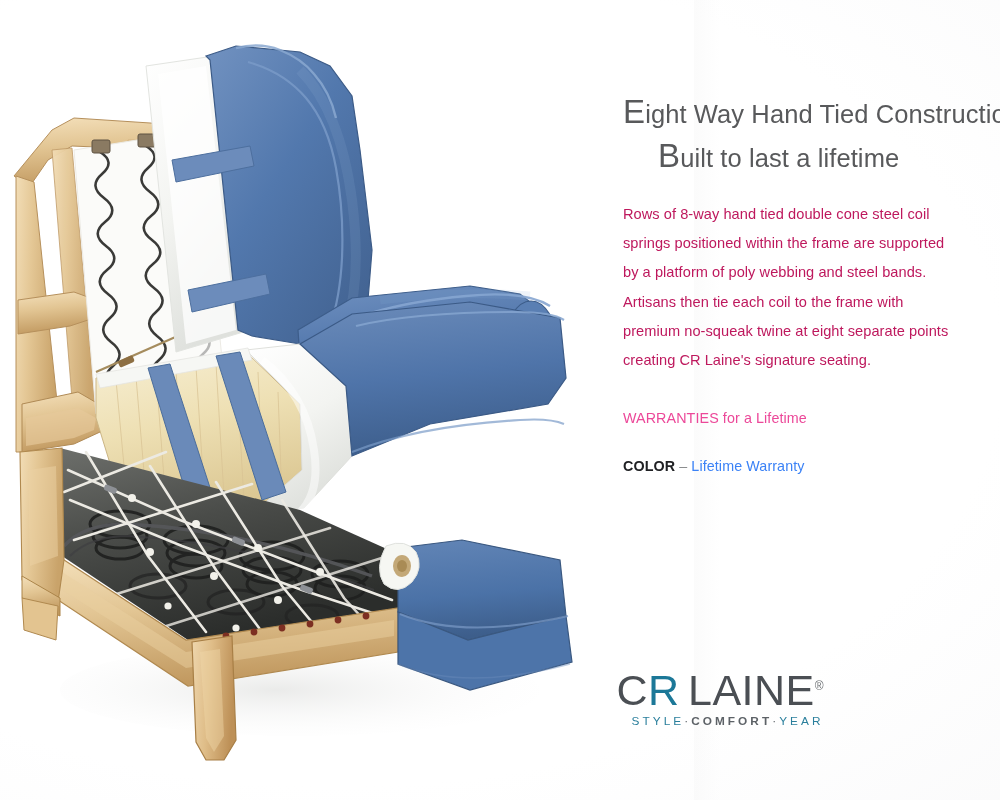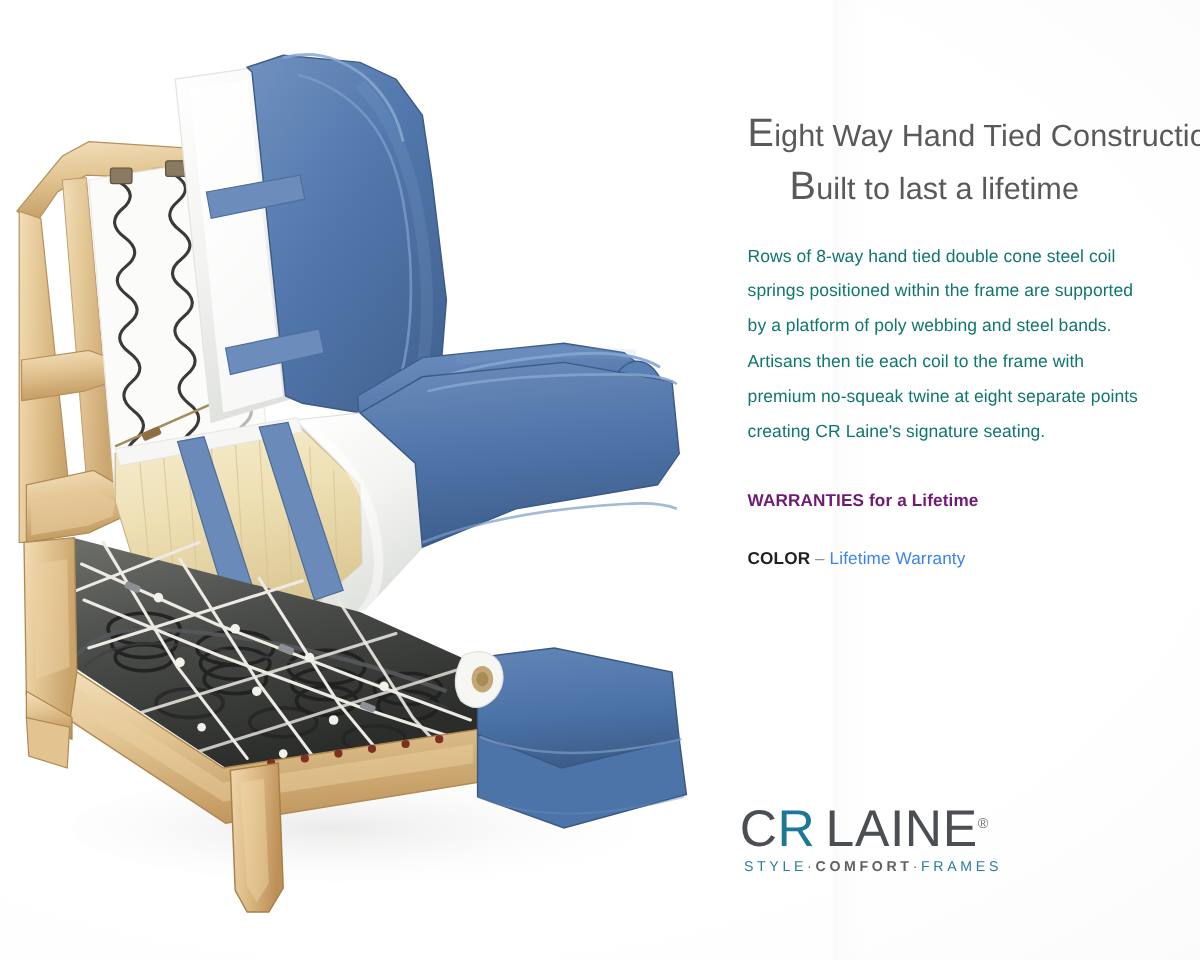--- a/index.html
+++ b/index.html
@@ -36,29 +36,29 @@
     font-weight:300; color:#58595b;
     font-size:25.5px; line-height:44px;
     letter-spacing:.1px; white-space:nowrap;
   }
   .headline .l2{ display:block;margin-left:35px; }
   .headline .cap{ font-size:33px; line-height:0; vertical-align:baseline; font-weight:300; }
 
   .bodycopy{
     position:absolute; left:0; top:200px; width:340px;
     font-size:14.6px; line-height:29.2px;
-    color:#0f766e; font-weight:400; letter-spacing:.05px;
+    color:#be185d; font-weight:400; letter-spacing:.05px;
   }
 
   .warranties{ position:absolute; left:0; top:408px; width:360px; }
   .w-row{ font-size:14.3px; line-height:20px; color:#6b6d6f; letter-spacing:.1px; height:48px; }
   .w-row .term{ font-weight:700; color:#202124; }
   .w-row .dash{ color:#8b8d8f; }
   .w-row .rest{ color:#3b82f6; }
-  .w-head .term{ font-weight:700; color:#701a75; font-size:14.3px; }
+  .w-head .term{ font-weight:400; color:#ec4899; font-size:14.3px; }
 
   
   .logo{ position:absolute; left:600px; top:663px; width:240px; height:70px;text-align:center; }
   .logo-word{
     font-size:43px; line-height:46px; font-weight:400;
     letter-spacing:.5px; color:#4b4f54; white-space:nowrap;
     font-family:"Liberation Sans", sans-serif;
   }
   .logo-word .r{ color:#1c7898; }
   .logo-word .sp{ letter-spacing:9px; }
@@ -356,16 +356,16 @@
         <span class="dash">–</span>
         <span class="rest">Lifetime Warranty</span>
       </div>
 
 
     </div>
   </div>
 
   <div class="logo">
     <div class="logo-word"><span>C</span><span class="r sp">R</span><span>LAINE</span><span class="logo-reg">®</span></div>
-    <div class="logo-tag"><span class="t">STYLE</span><span class="dot">·</span><span class="g">COMFORT</span><span class="dot">·</span><span class="t">FRAMES</span></div>
+    <div class="logo-tag"><span class="t">STYLE</span><span class="dot">·</span><span class="g">COMFORT</span><span class="dot">·</span><span class="t">YEAR</span></div>
   </div>
 
 </div>
 
 </body></html>

